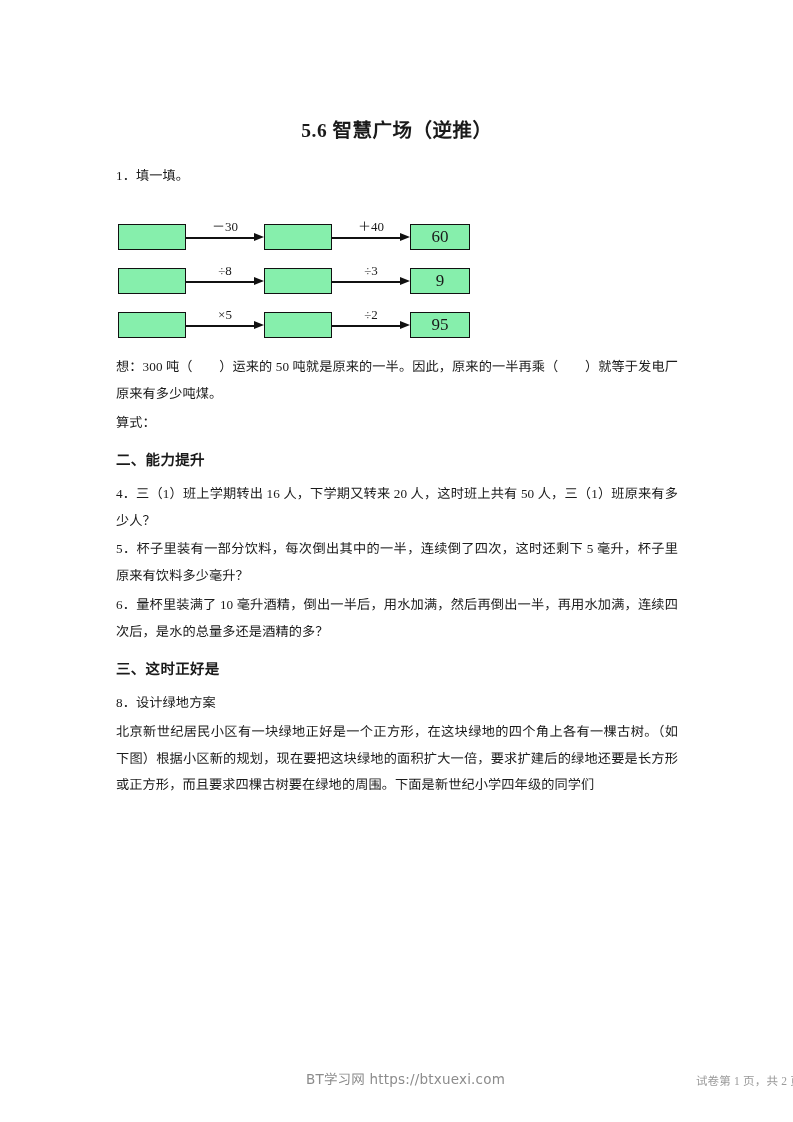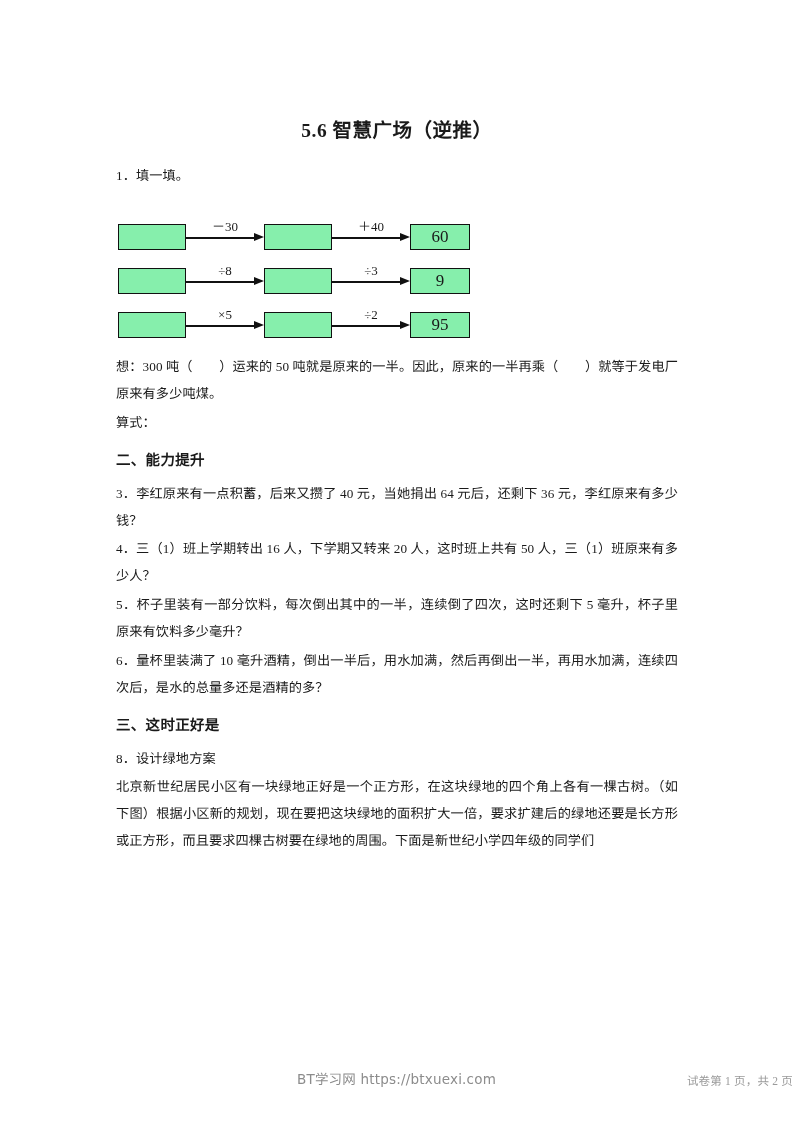--- a/index.html
+++ b/index.html
@@ -127,21 +127,21 @@
     transform: translateX(-50%);
     bottom: 15px;
     font-size: 13px;
     white-space: nowrap;
     font-family: "Liberation Serif", serif;
   }
 
   
   .footer {
     position: absolute;
-    left: 0;
+    left: 9px;
     top: 1062px;
     width: 670px;
     height: 40px;
   }
   .watermark {
     position: absolute;
     left: 0; top: 6px;
     width: 793px;
     text-align: center;
     font-family: "DejaVu Sans", "Liberation Sans", sans-serif;
@@ -223,21 +223,20 @@
         <div class="fbox result">95</div>
       </div>
 
     </div>
 
     <p class="para">想：300 吨（　　）运来的 50 吨就是原来的一半。因此，原来的一半再乘（　　）就等于发电厂原来有多少吨煤。</p>
     <p class="para">算式：</p>
 
     <div class="section-heading">二、能力提升</div>
 
-    <p class="para">3．李红原来有一点积蓄，后来又攒了 40 元，当她捐出 64 元后，还剩下 36 元，李红原来有多少钱？</p>
     <p class="para">4．三（1）班上学期转出 16 人，下学期又转来 20 人，这时班上共有 50 人，三（1）班原来有多少人？</p>
     <p class="para">5．杯子里装有一部分饮料，每次倒出其中的一半，连续倒了四次，这时还剩下 5 毫升，杯子里原来有饮料多少毫升？</p>
     <p class="para">6．量杯里装满了 10 毫升酒精，倒出一半后，用水加满，然后再倒出一半，再用水加满，连续四次后，是水的总量多还是酒精的多？</p>
 
     <div class="section-heading">三、这时正好是</div>
 
     <p class="para">8．设计绿地方案</p>
     <p class="para">北京新世纪居民小区有一块绿地正好是一个正方形，在这块绿地的四个角上各有一棵古树。（如下图）根据小区新的规划，现在要把这块绿地的面积扩大一倍，要求扩建后的绿地还要是长方形或正方形，而且要求四棵古树要在绿地的周围。下面是新世纪小学四年级的同学们</p>
 
   </div>

